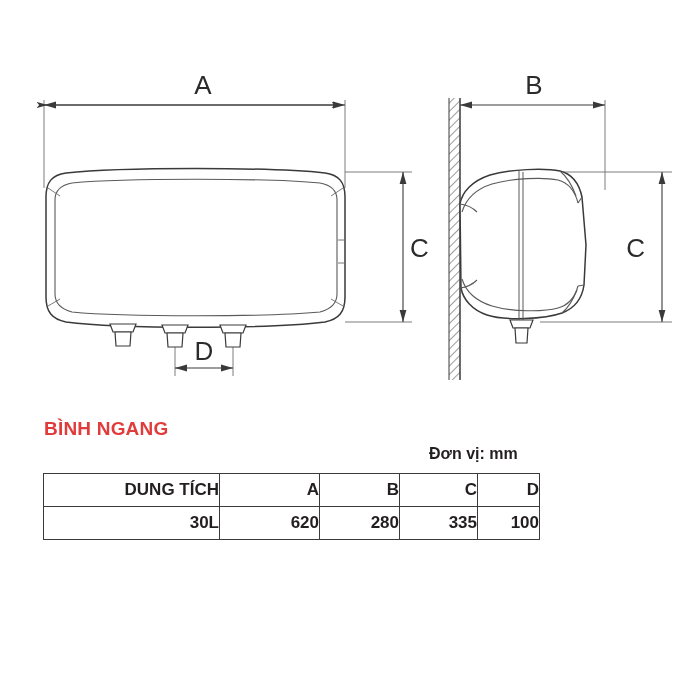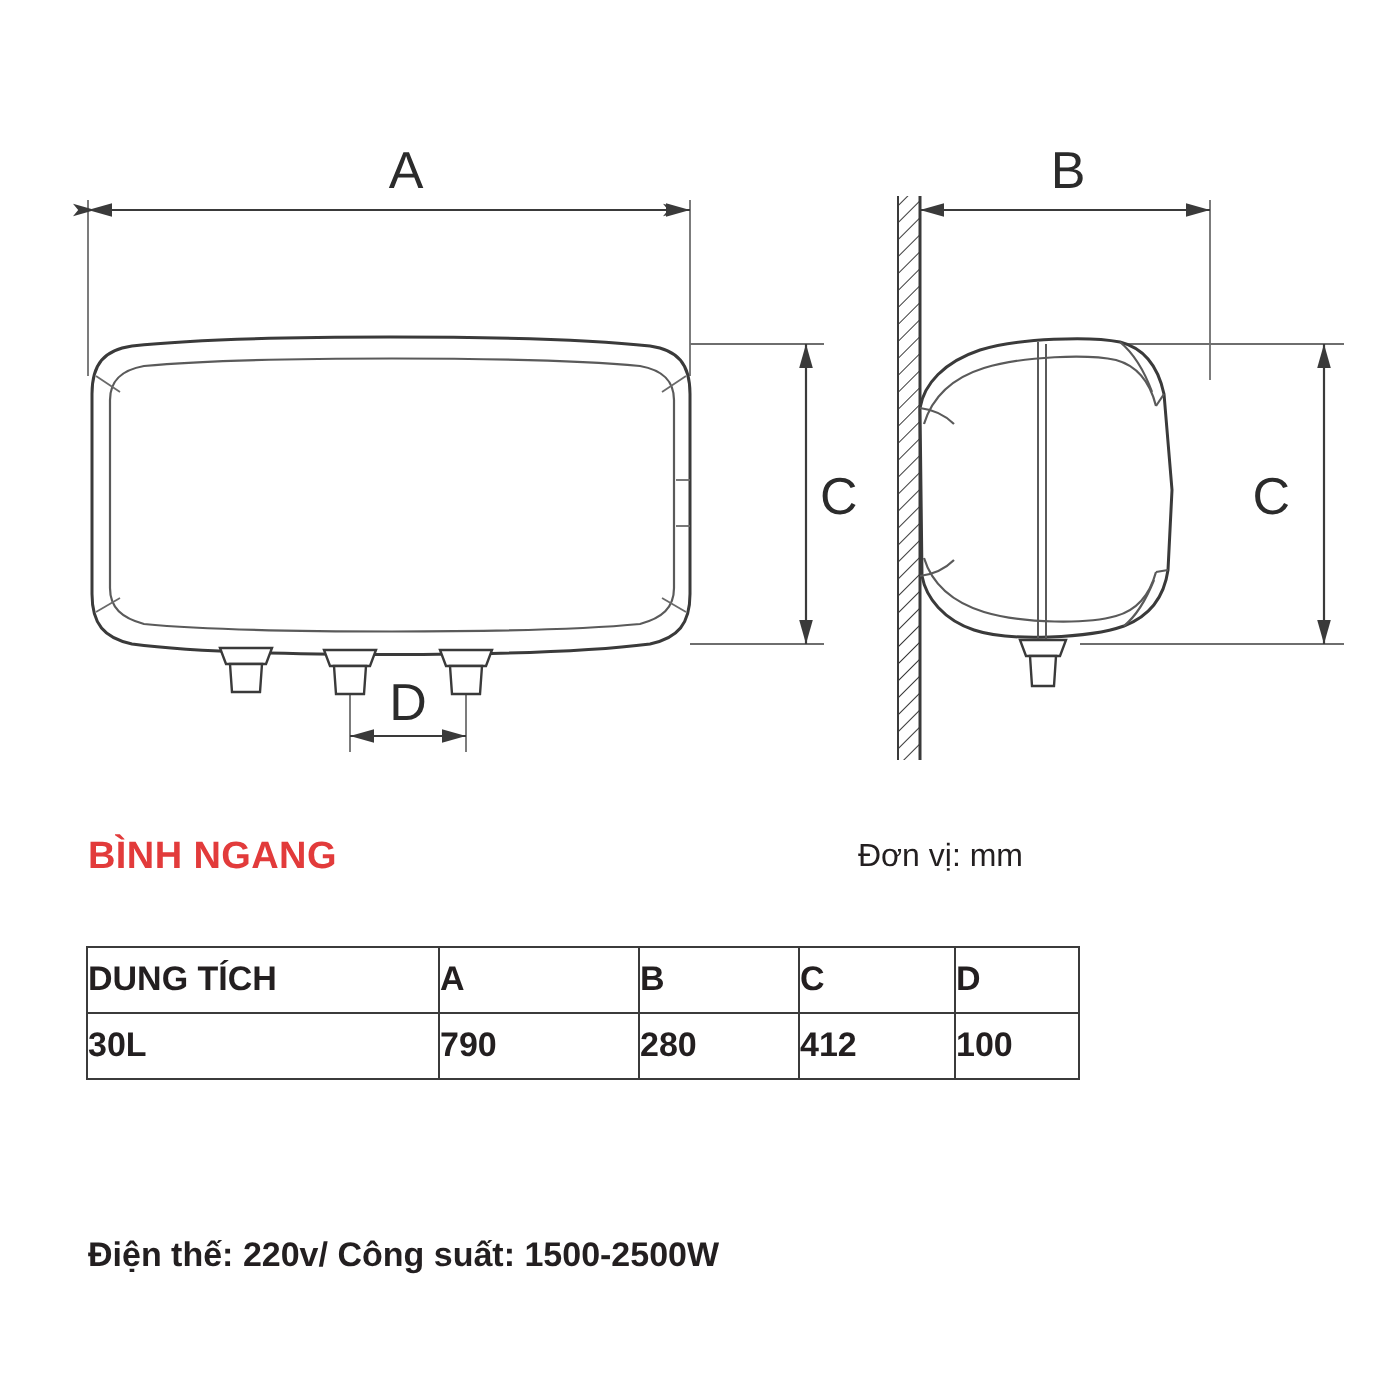--- a/index.html
+++ b/index.html
@@ -45,39 +45,39 @@
     top: 0px;
     font-size: 19px;
     font-weight: bold;
     letter-spacing: 0.2px;
     color: #e23b3b;
     white-space: nowrap;
   }
   #unit-label {
     position: absolute;
     left: 429px;
-    top: 2px;
+    top: 27px;
     font-size: 16px;
-    font-weight: normal;
+    font-weight: bold;
     color: #231f20;
     white-space: nowrap;
   }
 
   
   #spec-table {
     position: absolute;
     left: 43px;
     top: 473px;
     width: 496px;
     border-collapse: collapse;
     table-layout: fixed;
   }
   #spec-table td, #spec-table th {
     border: 1.6px solid #3b3b3b;
-    text-align: left;
+    text-align: right;
     font-size: 17px;
     font-weight: bold;
     color: #231f20;
     height: 32px;
     padding: 0;
     font-family: "Liberation Sans", sans-serif;
   }
   #spec-table th {
     font-size: 17px;
   }
@@ -286,23 +286,22 @@
         <th>DUNG TÍCH</th>
         <th>A</th>
         <th>B</th>
         <th>C</th>
         <th>D</th>
       </tr>
     </thead>
     <tbody>
       <tr>
         <td>30L</td>
-        <td>790</td>
+        <td>620</td>
         <td>280</td>
-        <td>412</td>
+        <td>335</td>
         <td>100</td>
       </tr>
     </tbody>
   </table>
 
-  <div id="footer-note">Điện thế: 220v/ Công suất: 1500-2500W</div>
 
 </div>
 
 </body></html>

